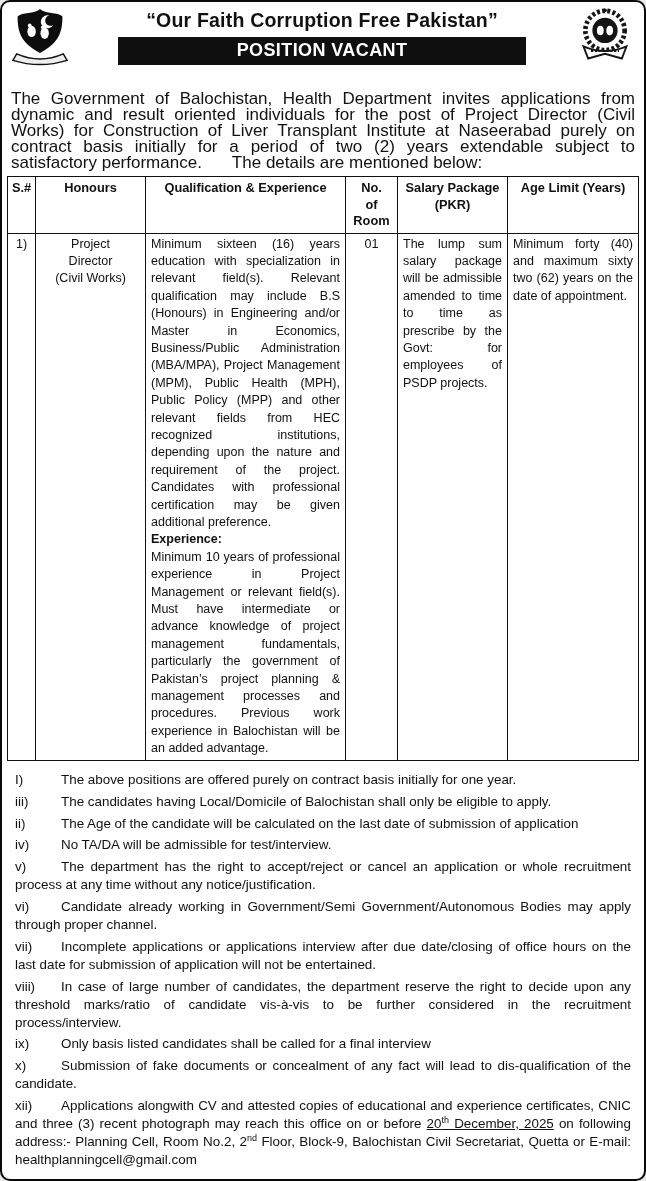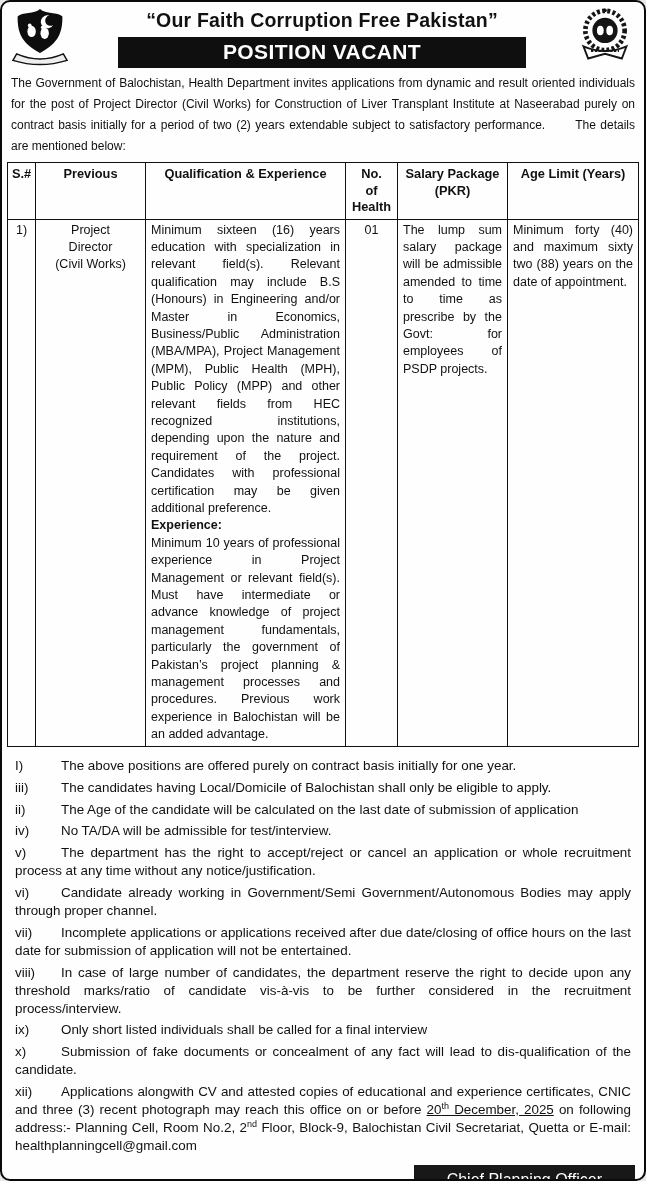--- a/index.html
+++ b/index.html
@@ -8,23 +8,23 @@
     background:#fefefe; color:#111;
     border:2px solid #0a0a0a; border-radius:10px;
     display:flex; flex-direction:column; overflow:hidden;
     font-family:"Liberation Sans","DejaVu Sans",sans-serif;
   }
   
   .header { display:flex; align-items:flex-start; padding:5px 10px 0; }
   .logo { flex:0 0 auto; }
   .header-center { flex:1; display:flex; flex-direction:column; align-items:center; gap:5px; padding-top:2px; }
   .motto { font-weight:bold; font-size:19.5px; letter-spacing:.2px; }
-  .banner { background:#0f0f0f; color:#fff; font-weight:bold; font-size:21px; padding:3px 0 4px; width:408px; text-align:center; letter-spacing:.4px; }
+  .banner { background:#0f0f0f; color:#fff; font-weight:bold; font-size:18px; padding:3px 0 4px; width:408px; text-align:center; letter-spacing:.4px; }
   
-  .intro { margin:0 9px 5px; font-size:12px; line-height:21px; text-align:justify; }
+  .intro { margin:18px 9px 5px; font-size:17px; line-height:16px; text-align:justify; }
   .intro .details { margin-left:30px; }
   
   table.jobs { border-collapse:collapse; margin:0 5px; width:calc(100% - 10px); font-size:12.5px; line-height:17.4px; }
   table.jobs, table.jobs th, table.jobs td { border:1.4px solid #111; }
   table.jobs th { font-weight:bold; text-align:center; vertical-align:top; white-space:pre-line; padding:3px 2px; font-size:12.8px; line-height:16.5px; }
   table.jobs td { vertical-align:top; padding:2px 5px; }
   td.center { text-align:center; }
   td.qual p { margin:0; text-align:justify; }
   .exp-label { font-weight:bold; }
   .pre { white-space:pre-line;margin-top:40px; }
@@ -81,58 +81,58 @@
       <col style="width:28px">
         <col style="width:110px">
         <col style="width:200px">
       <col style="width:52px">
         <col style="width:110px">
         <col>
     </colgroup>
     <thead>
       <tr>
         <th>S.#</th>
-        <th>Previous</th>
+        <th>Honours</th>
         <th>Qualification &amp; Experience</th>
         <th>No.
 of
-Health</th>
+Room</th>
         <th>Salary Package
 (PKR)</th>
         <th>Age Limit (Years)</th>
       </tr>
     </thead>
     <tbody>
       <tr>
         <td class="center">1)</td>
         <td class="center pre">Project
 Director
 (Civil Works)</td>
         <td class="qual">
           <p>Minimum sixteen (16) years education with specialization in relevant field(s). Relevant qualification may include B.S (Honours) in Engineering and/or Master in Economics, Business/Public Administration (MBA/MPA), Project Management (MPM), Public Health (MPH), Public Policy (MPP) and other relevant fields from HEC recognized institutions, depending upon the nature and requirement of the project. Candidates with professional certification may be given additional preference.</p>
           <p class="exp-label">Experience:</p>
           <p>Minimum 10 years of professional experience in Project Management or relevant field(s). Must have intermediate or advance knowledge of project management fundamentals, particularly the government of Pakistan’s project planning &amp; management processes and procedures. Previous work experience in Balochistan will be an added advantage.</p>
         </td>
         <td class="center">01</td>
         <td class="just">The lump sum salary package will be admissible amended to time to time as prescribe by the Govt: for employees of PSDP projects.</td>
-        <td class="just">Minimum forty (40) and maximum sixty two (88) years on the date of appointment.</td>
+        <td class="just">Minimum forty (40) and maximum sixty two (62) years on the date of appointment.</td>
       </tr>
     </tbody>
   </table>
 
   <div class="conditions">
     <p class="cond"><span class="cnum">I)</span><span>The above positions are offered purely on contract basis initially for one year.</span></p>
     <p class="cond"><span class="cnum">iii)</span><span>The candidates having Local/Domicile of Balochistan shall only be eligible to apply.</span></p>
     <p class="cond"><span class="cnum">ii)</span><span>The Age of the candidate will be calculated on the last date of submission of application</span></p>
     <p class="cond"><span class="cnum">iv)</span><span>No TA/DA will be admissible for test/interview.</span></p>
     <p class="cond"><span class="cnum">v)</span><span>The department has the right to accept/reject or cancel an application or whole recruitment process at any time without any notice/justification.</span></p>
     <p class="cond"><span class="cnum">vi)</span><span>Candidate already working in Government/Semi Government/Autonomous Bodies may apply through proper channel.</span></p>
-    <p class="cond"><span class="cnum">vii)</span><span>Incomplete applications or applications received after due date/closing of office hours on the last date for submission of application will not be entertained.</span></p>
+    <p class="cond"><span class="cnum">vii)</span><span>Incomplete applications or applications interview after due date/closing of office hours on the last date for submission of application will not be entertained.</span></p>
     <p class="cond"><span class="cnum">viii)</span><span>In case of large number of candidates, the department reserve the right to decide upon any threshold marks/ratio of candidate vis-à-vis to be further considered in the recruitment process/interview.</span></p>
-    <p class="cond"><span class="cnum">ix)</span><span>Only short listed individuals shall be called for a final interview</span></p>
+    <p class="cond"><span class="cnum">ix)</span><span>Only basis listed candidates shall be called for a final interview</span></p>
     <p class="cond"><span class="cnum">x)</span><span>Submission of fake documents or concealment of any fact will lead to dis-qualification of the candidate.</span></p>
     <p class="cond"><span class="cnum">xii)</span><span>Applications alongwith CV and attested copies of educational and experience certificates, CNIC and three (3) recent photograph may reach this office on or before </span><span class="udate"><span>20</span><sup>th</sup><span> December, 2025</span></span><span> on following address:- Planning Cell, Room No.2, 2</span><sup>nd</sup><span> Floor, Block-9, Balochistan Civil Secretariat, Quetta or E-mail: healthplanningcell@gmail.com</span></p>
   </div>
 
   <div class="bottom-row">
     <div class="prq">PRQ No.2680/04-12-2025</div>
     <div class="sig">
       <div>Chief Planning Officer</div>
       <div>PC, Health Department</div>
     </div>

